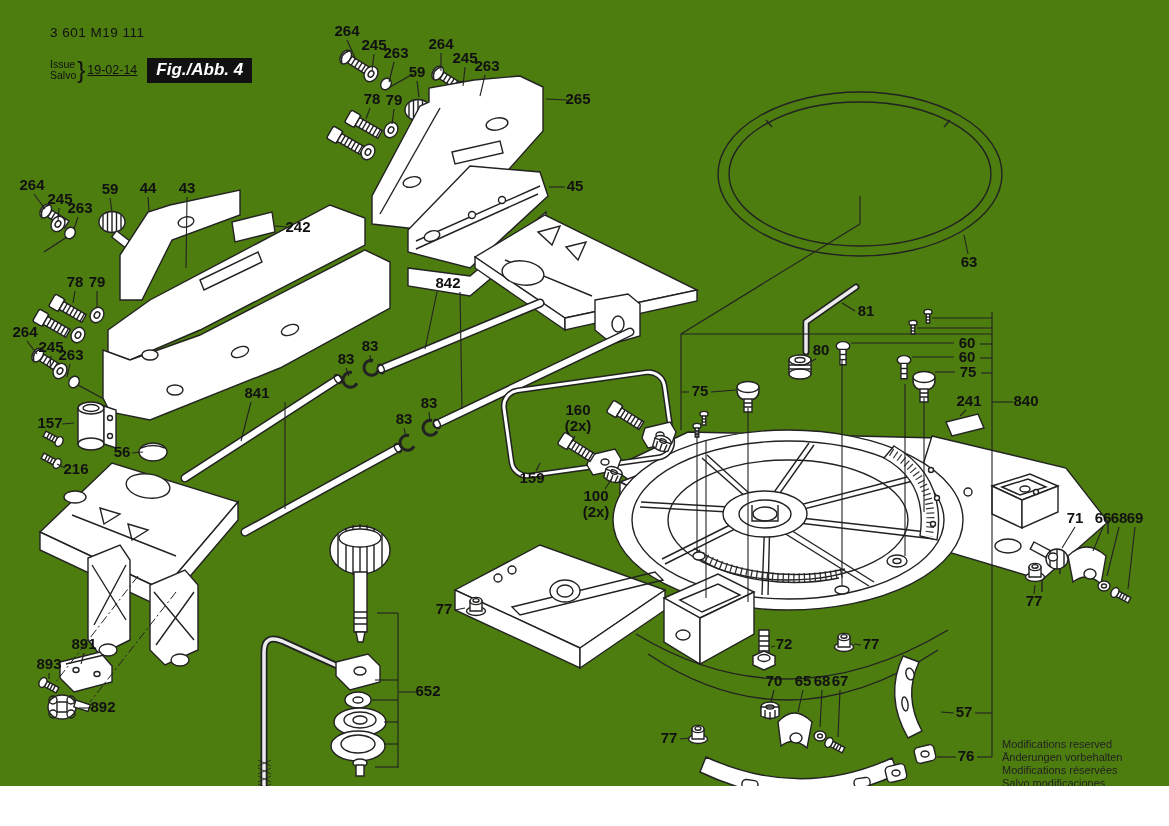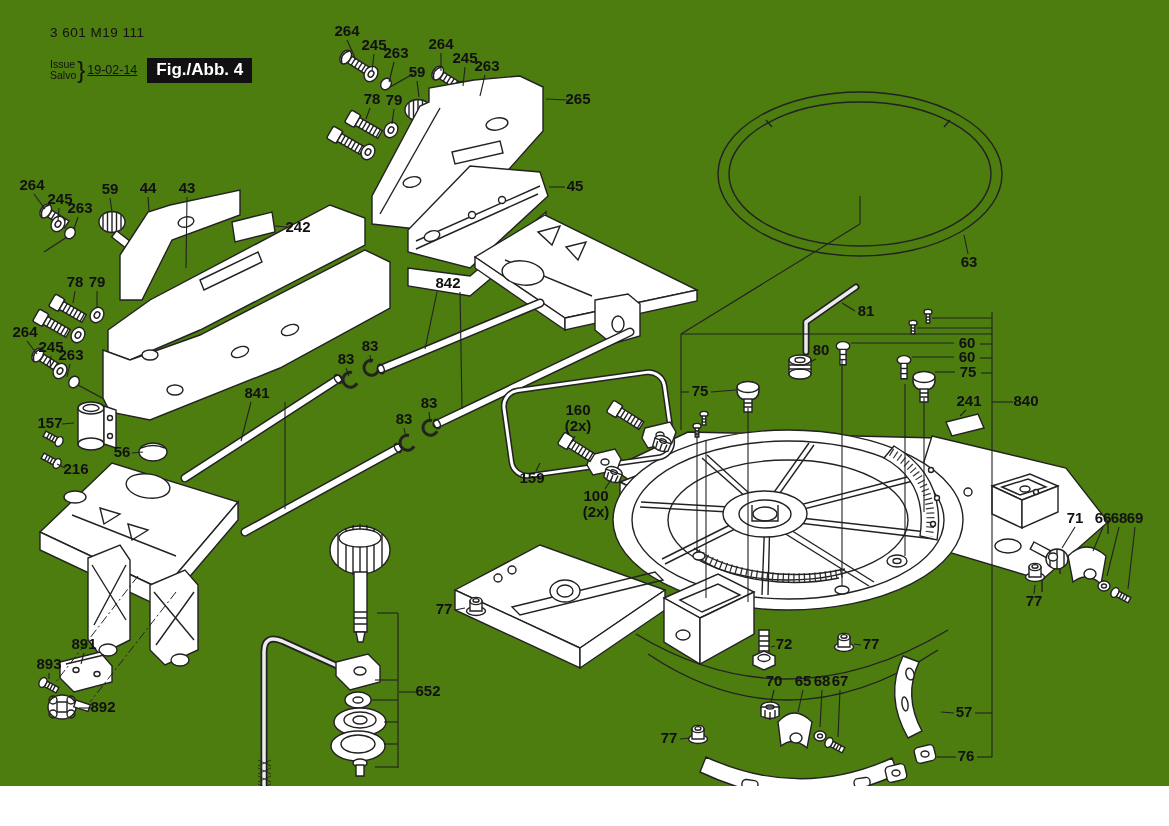--- a/index.html
+++ b/index.html
@@ -25,21 +25,21 @@
           text-anchor:middle;dominant-baseline:middle;}
   .hatch{stroke:#222;stroke-width:.8;}
   
   .hdr{position:absolute;left:50px;top:25px;color:#111;}
   .hdr .pn{font-size:13.5px;letter-spacing:.5px;}
   .hdr .row{display:flex;align-items:center;margin-top:16px;}
   .hdr .iss{font-size:10.5px;line-height:11px;}
   .hdr .brace{font-size:24px;font-weight:400;margin:0 2px 0 1px;}
   .hdr .date{font-size:12.5px;margin-right:10px;text-decoration:underline;}
   .figbox{background:#111;color:#fff;font-size:17px;font-weight:700;
-          padding:2px 9px 3px 9px;}
+          padding:2px 9px 3px 9px;font-style:italic;}
   
   .notes{position:absolute;left:1002px;top:738px;color:#222;font-size:11px;line-height:13px;}
 </style>
 </head>
 <body>
 
 <div class="stage">
 
 <svg id="scene" width="1169" height="826" viewBox="0 0 1169 826">
   <defs>
@@ -694,14 +694,20 @@
     <div class="iss">
       <div>Issue</div>
       <div>Salvo</div>
     </div>
     <div class="brace">}</div>
     <div class="date">19-02-14</div>
     <div class="figbox">Fig./Abb. 4</div>
   </div>
 </div>
 
-
+<div class="notes">
+  <div>Modifications reserved</div>
+  <div>Änderungen vorbehalten</div>
+  <div>Modifications réservées</div>
+  <div>Salvo modificaciones</div>
 </div>
 
+</div>
+
 </body></html>

